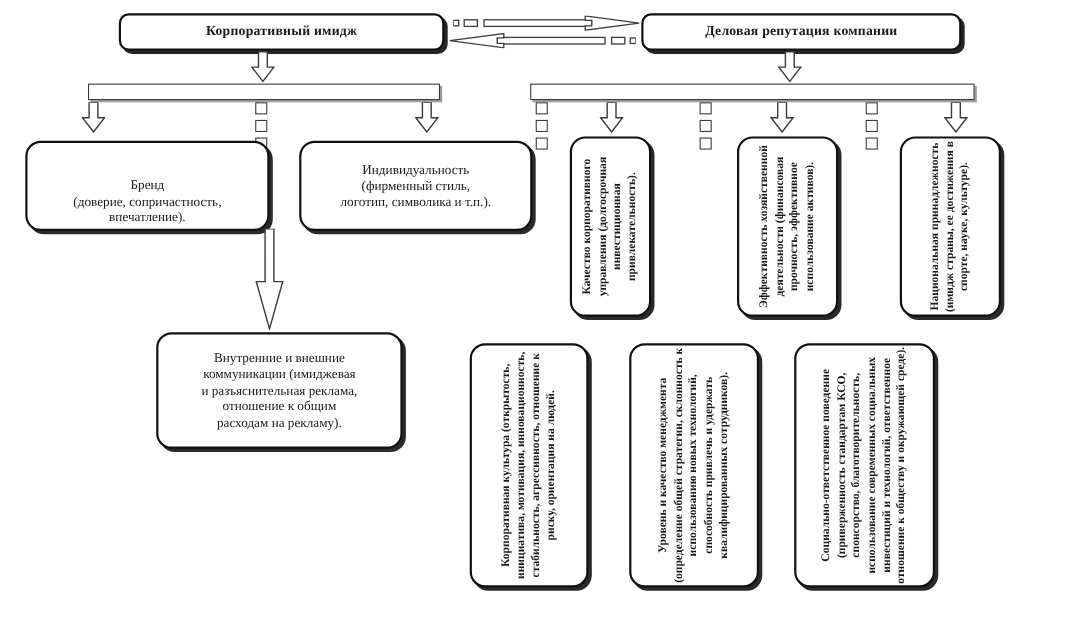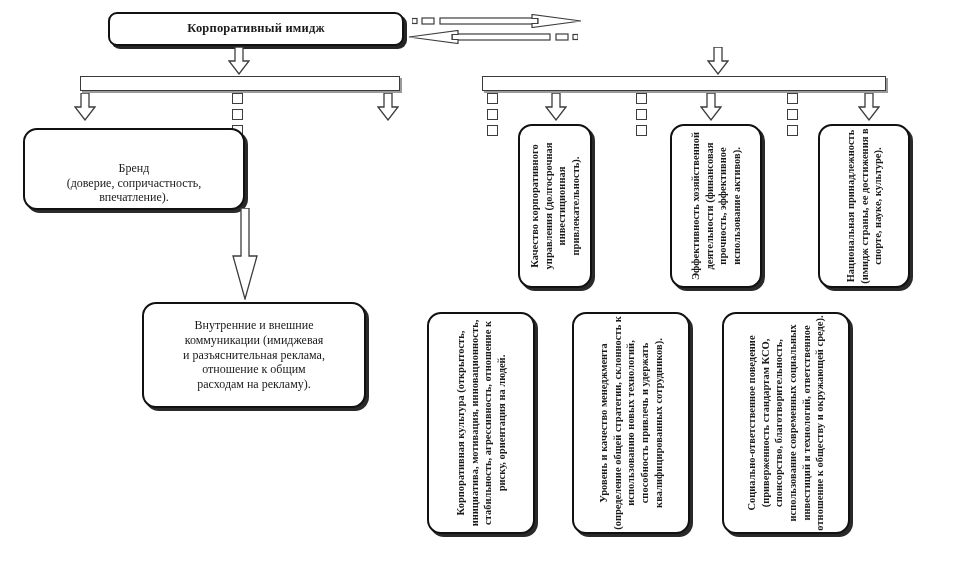--- a/index.html
+++ b/index.html
@@ -74,20 +74,23 @@
 </style>
 </head>
 <body>
 
 <div id="root">
 
   <div class="rbox top" style="left:108px;top:12px;width:296px;height:34px;">
     <span class="txt">Корпоративный имидж</span>
   </div>
 
+  <div class="rbox top" style="left:583px;top:12px;width:291px;height:34px;">
+    <span class="txt">Деловая репутация компании</span>
+  </div>
 
   <div class="harrow" style="left:412px;top:14px;width:170px;height:14px;">
     <svg width="170" height="14" viewBox="0 0 170 14">
       <rect x="0" y="4.5" width="5" height="5" fill="#fff" stroke="#3d3d3d" stroke-width="1.2"></rect>
       <rect x="10" y="4" width="12" height="6" fill="#fff" stroke="#3d3d3d" stroke-width="1.2"></rect>
       <rect x="28" y="4" width="98" height="6" fill="#fff" stroke="#3d3d3d" stroke-width="1.2"></rect>
       <polygon points="120,0.5 169,7 120,13.5 120,9.5 126,9.5 126,4.5 120,4.5" fill="#fff" stroke="#3d3d3d" stroke-width="1.2"></polygon>
     </svg>
   </div>
 
@@ -164,20 +167,25 @@
         <polygon points="7,0 15,0 15,14 21,14 11,27 1,14 7,14" fill="#fff" stroke="#3d3d3d" stroke-width="1.3"></polygon>
       </svg>
   </div>
 
   <div class="rbox" style="left:23px;top:128px;width:222px;height:82px;font-size:12px;">
     <span class="txt" style="white-space:pre-line;margin-top:28px;">Бренд
 (доверие, сопричастность,
 впечатление).</span>
   </div>
 
+  <div class="rbox" style="left:272px;top:128px;width:212px;height:82px;font-size:12px;">
+    <span class="txt" style="white-space:pre-line;">Индивидуальность
+(фирменный стиль,
+логотип, символика и т.п.).</span>
+  </div>
 
   <div class="thinarrow" style="left:230px;top:208px;width:30px;height:92px;">
     <svg width="30" height="92" viewBox="0 0 30 92">
       <polygon points="11,0 19,0 19,48 27,48 15,91 3,48 11,48" fill="#fff" stroke="#3d3d3d" stroke-width="1.3"></polygon>
     </svg>
   </div>
 
   <div class="rbox" style="left:142px;top:302px;width:224px;height:106px;font-size:12px;">
     <span class="txt" style="white-space:pre-line;">Внутренние и внешние
 коммуникации (имиджевая

